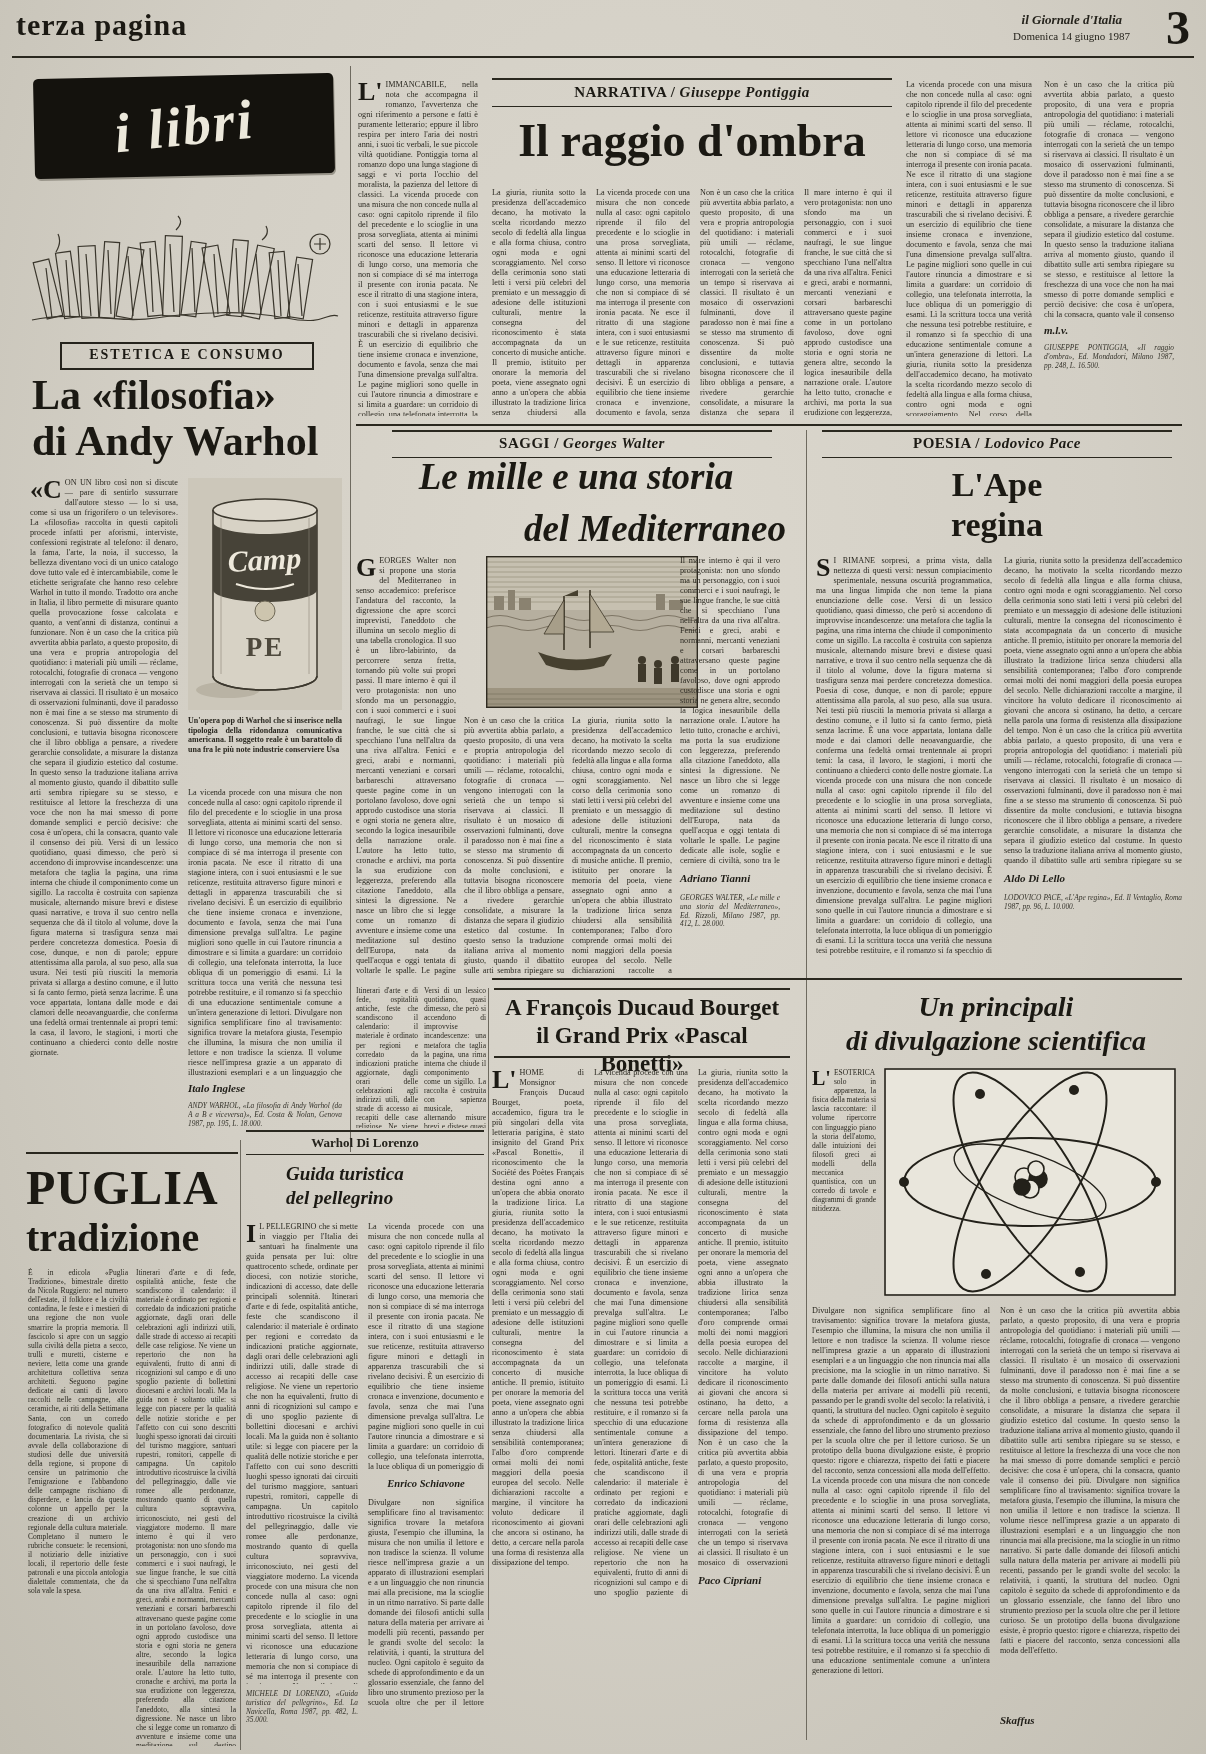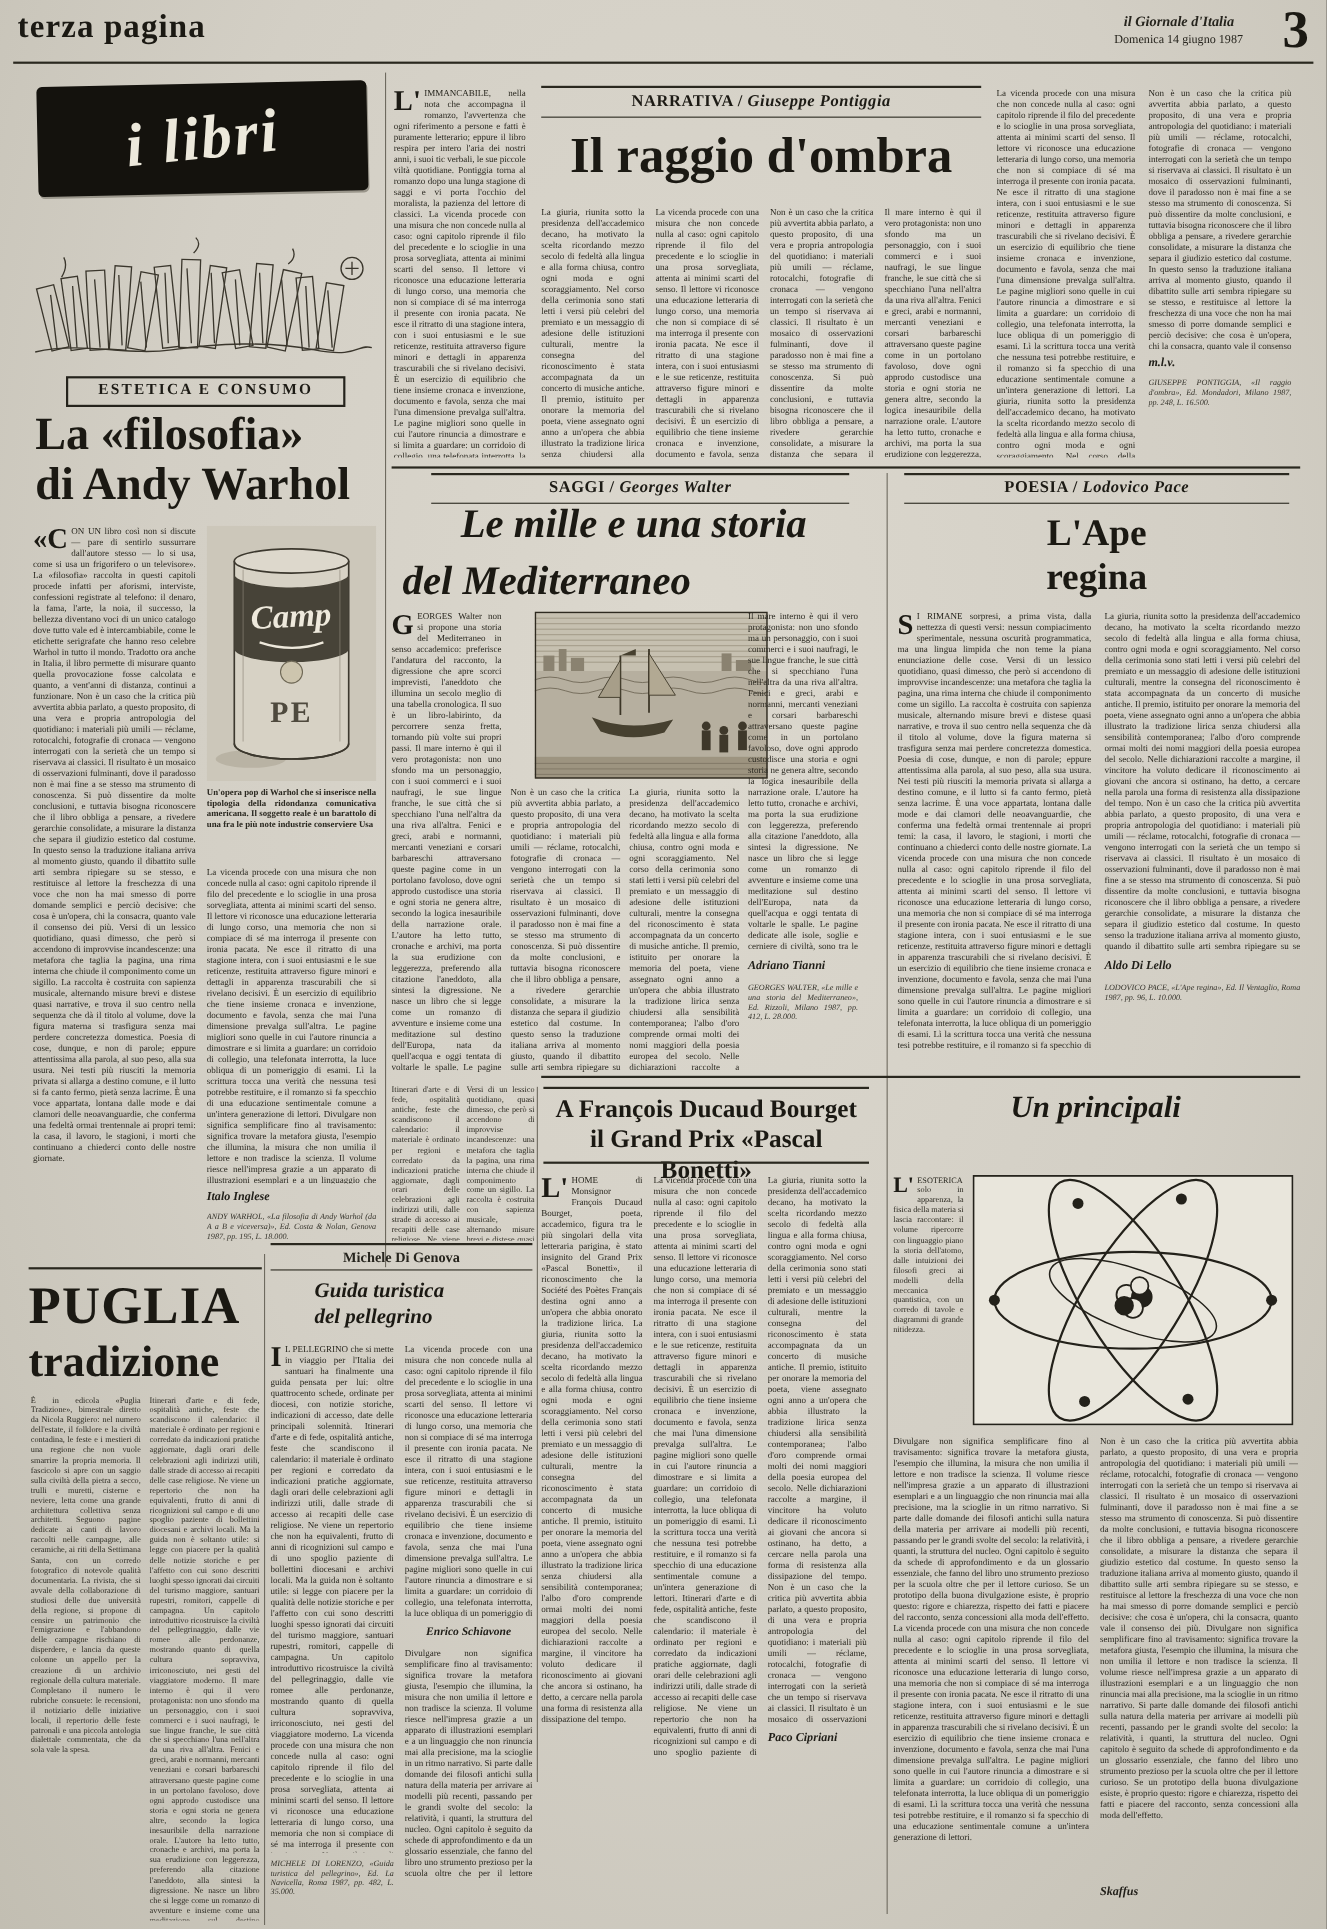--- a/index.html
+++ b/index.html
@@ -122,21 +122,21 @@
 
   <div class="a rule" style="left:356px;top:424px;width:826px;height:2px;"></div>
 
   <div class="a" style="left:356px;top:430px;width:446px;height:548px;">
     <div class="a rule" style="left:36px;top:0px;width:380px;height:2px;"></div>
     <div class="a kick" style="left:36px;top:3px;width:380px;">
       <span>SAGGI /</span> <span class="auth">Georges Walter</span>
     </div>
     <div class="a rule" style="left:36px;top:27px;width:380px;height:1px;"></div>
     <div class="a hl-i" style="left:10px;top:26px;width:420px;font-size:37px;line-height:1.12;text-align:center;">Le mille e una storia</div>
-    <div class="a hl-i" style="left:10px;top:78px;width:420px;font-size:37px;line-height:1.12;text-align:left;">del Mediterraneo</div>
+    <div class="a hl-i" style="left:10px;top:78px;width:420px;font-size:37px;line-height:1.12;text-align:right;">del Mediterraneo</div>
 
     <div class="a bt" style="left:0px;top:126px;width:100px;height:420px;">
       <span class="dc">G</span><span>EORGES Walter non si propone una storia del Mediterraneo in senso accademico: preferisce l'andatura del racconto, la digressione che apre scorci imprevisti, l'aneddoto che illumina un secolo meglio di una tabella cronologica. Il suo è un libro-labirinto, da percorrere senza fretta, tornando più volte sui propri passi.</span> <span>Il mare interno è qui il vero protagonista: non uno sfondo ma un personaggio, con i suoi commerci e i suoi naufragi, le sue lingue franche, le sue città che si specchiano l'una nell'altra da una riva all'altra. Fenici e greci, arabi e normanni, mercanti veneziani e corsari barbareschi attraversano queste pagine come in un portolano favoloso, dove ogni approdo custodisce una storia e ogni storia ne genera altre, secondo la logica inesauribile della narrazione orale. L'autore ha letto tutto, cronache e archivi, ma porta la sua erudizione con leggerezza, preferendo alla citazione l'aneddoto, alla sintesi la digressione. Ne nasce un libro che si legge come un romanzo di avventure e insieme come una meditazione sul destino dell'Europa, nata da quell'acqua e oggi tentata di voltarle le spalle. Le pagine dedicate alle isole, soglie e cerniere di civiltà, sono tra le più belle che sia dato leggere sull'argomento.</span> 
     </div>
 
     <svg class="a" style="left:130px;top:126px;" width="212" height="152" viewBox="0 0 212 152">
       <rect width="212" height="152" fill="#b6af9f"></rect>
       <rect width="212" height="54" fill="#c6c0b0"></rect>
       <g stroke="#978f7c" stroke-width="0.7">
         <path d="M0,6 h212 M0,11 h212 M0,16 h212 M0,21 h212 M0,26 h212 M0,31 h212 M0,36 h212 M0,41 h212 M0,46 h212"></path>
@@ -210,20 +210,21 @@
     <div class="a bt" style="left:0px;top:84px;width:92px;height:530px;">
       <span class="dc">L'</span><span>HOME di Monsignor François Ducaud Bourget, poeta, accademico, figura tra le più singolari della vita letteraria parigina, è stato insignito del Grand Prix «Pascal Bonetti», il riconoscimento che la Société des Poètes Français destina ogni anno a un'opera che abbia onorato la tradizione lirica.</span> <span>La giuria, riunita sotto la presidenza dell'accademico decano, ha motivato la scelta ricordando mezzo secolo di fedeltà alla lingua e alla forma chiusa, contro ogni moda e ogni scoraggiamento. Nel corso della cerimonia sono stati letti i versi più celebri del premiato e un messaggio di adesione delle istituzioni culturali, mentre la consegna del riconoscimento è stata accompagnata da un concerto di musiche antiche. Il premio, istituito per onorare la memoria del poeta, viene assegnato ogni anno a un'opera che abbia illustrato la tradizione lirica senza chiudersi alla sensibilità contemporanea; l'albo d'oro comprende ormai molti dei nomi maggiori della poesia europea del secolo. Nelle dichiarazioni raccolte a margine, il vincitore ha voluto dedicare il riconoscimento ai giovani che ancora si ostinano, ha detto, a cercare nella parola una forma di resistenza alla dissipazione del tempo.</span>
     </div>
     <div class="a bt" style="left:102px;top:84px;width:94px;height:530px;"><span>La vicenda procede con una misura che non concede nulla al caso: ogni capitolo riprende il filo del precedente e lo scioglie in una prosa sorvegliata, attenta ai minimi scarti del senso. Il lettore vi riconosce una educazione letteraria di lungo corso, una memoria che non si compiace di sé ma interroga il presente con ironia pacata. Ne esce il ritratto di una stagione intera, con i suoi entusiasmi e le sue reticenze, restituita attraverso figure minori e dettagli in apparenza trascurabili che si rivelano decisivi. È un esercizio di equilibrio che tiene insieme cronaca e invenzione, documento e favola, senza che mai l'una dimensione prevalga sull'altra. Le pagine migliori sono quelle in cui l'autore rinuncia a dimostrare e si limita a guardare: un corridoio di collegio, una telefonata interrotta, la luce obliqua di un pomeriggio di esami. Lì la scrittura tocca una verità che nessuna tesi potrebbe restituire, e il romanzo si fa specchio di una educazione sentimentale comune a un'intera generazione di lettori.</span> <span>Itinerari d'arte e di fede, ospitalità antiche, feste che scandiscono il calendario: il materiale è ordinato per regioni e corredato da indicazioni pratiche aggiornate, dagli orari delle celebrazioni agli indirizzi utili, dalle strade di accesso ai recapiti delle case religiose. Ne viene un repertorio che non ha equivalenti, frutto di anni di ricognizioni sul campo e di uno spoglio paziente di bollettini diocesani e archivi locali. Ma la guida non è soltanto utile: si legge con piacere per la qualità delle notizie storiche e per l'affetto con cui sono descritti luoghi spesso ignorati dai circuiti del turismo maggiore, santuari rupestri, romitori, cappelle di campagna. Un capitolo introduttivo ricostruisce la civiltà del pellegrinaggio, dalle vie romee alle perdonanze, mostrando quanto di quella cultura sopravviva, irriconosciuto, nei gesti del viaggiatore moderno.</span></div>
     <div class="a bt" style="left:206px;top:84px;width:90px;height:500px;"><span>La giuria, riunita sotto la presidenza dell'accademico decano, ha motivato la scelta ricordando mezzo secolo di fedeltà alla lingua e alla forma chiusa, contro ogni moda e ogni scoraggiamento. Nel corso della cerimonia sono stati letti i versi più celebri del premiato e un messaggio di adesione delle istituzioni culturali, mentre la consegna del riconoscimento è stata accompagnata da un concerto di musiche antiche. Il premio, istituito per onorare la memoria del poeta, viene assegnato ogni anno a un'opera che abbia illustrato la tradizione lirica senza chiudersi alla sensibilità contemporanea; l'albo d'oro comprende ormai molti dei nomi maggiori della poesia europea del secolo. Nelle dichiarazioni raccolte a margine, il vincitore ha voluto dedicare il riconoscimento ai giovani che ancora si ostinano, ha detto, a cercare nella parola una forma di resistenza alla dissipazione del tempo.</span> <span>Non è un caso che la critica più avvertita abbia parlato, a questo proposito, di una vera e propria antropologia del quotidiano: i materiali più umili — réclame, rotocalchi, fotografie di cronaca — vengono interrogati con la serietà che un tempo si riservava ai classici. Il risultato è un mosaico di osservazioni fulminanti, dove il paradosso non è mai fine a se stesso ma strumento di conoscenza. Si può dissentire da molte conclusioni, e tuttavia bisogna riconoscere che il libro obbliga a pensare, a rivedere gerarchie consolidate, a misurare la distanza che separa il giudizio estetico dal costume. In questo senso la traduzione italiana arriva al momento giusto, quando il dibattito sulle arti sembra ripiegare su se stesso, e restituisce al lettore la freschezza di una voce che non ha mai smesso di porre domande semplici e perciò decisive: che cosa è un'opera, chi la consacra, quanto vale il consenso dei più.</span></div>
     <div class="a by" style="left:206px;top:590px;width:90px;">Paco Cipriani</div>
   </div>
 
   <div class="a" style="left:810px;top:984px;width:372px;height:770px;">
     <div class="a hl-i" style="left:0px;top:6px;width:372px;font-size:28px;line-height:1.18;text-align:center;">Un principali</div>
+    <div class="a hl-i" style="left:0px;top:40px;width:372px;font-size:28px;line-height:1.18;text-align:center;">di divulgazione scientifica</div>
 
     <div class="a bt small" style="left:2px;top:84px;width:64px;height:228px;">
       <span class="dc" style="font-size:20px;line-height:18px;">L'</span><span>ESOTERICA solo in apparenza, la fisica della materia si lascia raccontare: il volume ripercorre con linguaggio piano la storia dell'atomo, dalle intuizioni dei filosofi greci ai modelli della meccanica quantistica, con un corredo di tavole e diagrammi di grande nitidezza.</span>
     </div>
 
     <svg class="a" style="left:74px;top:84px;" width="292" height="228" viewBox="0 0 292 228">
       <rect width="292" height="228" fill="#e9e6dc"></rect>
       <g fill="none" stroke="#23211a" stroke-width="2">
         <ellipse cx="146" cy="114" rx="126" ry="44"></ellipse>
         <ellipse cx="146" cy="114" rx="126" ry="44" transform="rotate(58 146 114)"></ellipse>
@@ -256,21 +257,21 @@
   <div class="a rule" style="left:26px;top:1152px;width:212px;height:2px;"></div>
   <div class="a" style="left:26px;top:1160px;width:212px;height:594px;">
     <div class="a hl" style="left:0px;top:0px;width:212px;font-size:48px;letter-spacing:1px;">PUGLIA</div>
     <div class="a hl" style="left:0px;top:54px;width:212px;font-size:40px;">tradizione</div>
     <div class="a bt small" style="left:2px;top:108px;width:100px;height:478px;"><span>È in edicola «Puglia Tradizione», bimestrale diretto da Nicola Ruggiero: nel numero dell'estate, il folklore e la civiltà contadina, le feste e i mestieri di una regione che non vuole smarrire la propria memoria.</span> <span>Il fascicolo si apre con un saggio sulla civiltà della pietra a secco, trulli e muretti, cisterne e neviere, letta come una grande architettura collettiva senza architetti. Seguono pagine dedicate ai canti di lavoro raccolti nelle campagne, alle ceramiche, ai riti della Settimana Santa, con un corredo fotografico di notevole qualità documentaria. La rivista, che si avvale della collaborazione di studiosi delle due università della regione, si propone di censire un patrimonio che l'emigrazione e l'abbandono delle campagne rischiano di disperdere, e lancia da queste colonne un appello per la creazione di un archivio regionale della cultura materiale. Completano il numero le rubriche consuete: le recensioni, il notiziario delle iniziative locali, il repertorio delle feste patronali e una piccola antologia dialettale commentata, che da sola vale la spesa.</span></div>
     <div class="a bt small" style="left:110px;top:108px;width:100px;height:478px;"><span>Itinerari d'arte e di fede, ospitalità antiche, feste che scandiscono il calendario: il materiale è ordinato per regioni e corredato da indicazioni pratiche aggiornate, dagli orari delle celebrazioni agli indirizzi utili, dalle strade di accesso ai recapiti delle case religiose. Ne viene un repertorio che non ha equivalenti, frutto di anni di ricognizioni sul campo e di uno spoglio paziente di bollettini diocesani e archivi locali. Ma la guida non è soltanto utile: si legge con piacere per la qualità delle notizie storiche e per l'affetto con cui sono descritti luoghi spesso ignorati dai circuiti del turismo maggiore, santuari rupestri, romitori, cappelle di campagna. Un capitolo introduttivo ricostruisce la civiltà del pellegrinaggio, dalle vie romee alle perdonanze, mostrando quanto di quella cultura sopravviva, irriconosciuto, nei gesti del viaggiatore moderno.</span> <span>Il mare interno è qui il vero protagonista: non uno sfondo ma un personaggio, con i suoi commerci e i suoi naufragi, le sue lingue franche, le sue città che si specchiano l'una nell'altra da una riva all'altra. Fenici e greci, arabi e normanni, mercanti veneziani e corsari barbareschi attraversano queste pagine come in un portolano favoloso, dove ogni approdo custodisce una storia e ogni storia ne genera altre, secondo la logica inesauribile della narrazione orale. L'autore ha letto tutto, cronache e archivi, ma porta la sua erudizione con leggerezza, preferendo alla citazione l'aneddoto, alla sintesi la digressione. Ne nasce un libro che si legge come un romanzo di avventure e insieme come una meditazione sul destino dell'Europa, nata da quell'acqua e oggi tentata di voltarle le spalle. Le pagine dedicate alle isole, soglie e cerniere di civiltà, sono tra le più belle che sia dato leggere sull'argomento.</span></div>
   </div>
 
   <div class="a" style="left:246px;top:1130px;width:238px;height:624px;">
     <div class="a rule" style="left:0px;top:0px;width:238px;height:2px;"></div>
-    <div class="a" style="left:0px;top:5px;width:238px;text-align:center;font-weight:bold;font-size:13px;">Michele Di Genova</div>
+    <div class="a" style="left:0px;top:5px;width:238px;text-align:center;font-weight:bold;font-size:13px;">Warhol Di Lorenzo</div>
     <div class="a rule" style="left:0px;top:24px;width:238px;height:1px;"></div>
     <div class="a hl-i" style="left:40px;top:32px;width:198px;font-size:19px;line-height:1.25;">Guida turistica</div>
     <div class="a hl-i" style="left:40px;top:56px;width:198px;font-size:19px;line-height:1.25;">del pellegrino</div>
 
     <div class="a bt" style="left:0px;top:92px;width:112px;height:462px;">
       <span class="dc">I</span><span>L PELLEGRINO che si mette in viaggio per l'Italia dei santuari ha finalmente una guida pensata per lui: oltre quattrocento schede, ordinate per diocesi, con notizie storiche, indicazioni di accesso, date delle principali solennità.</span> <span>Itinerari d'arte e di fede, ospitalità antiche, feste che scandiscono il calendario: il materiale è ordinato per regioni e corredato da indicazioni pratiche aggiornate, dagli orari delle celebrazioni agli indirizzi utili, dalle strade di accesso ai recapiti delle case religiose. Ne viene un repertorio che non ha equivalenti, frutto di anni di ricognizioni sul campo e di uno spoglio paziente di bollettini diocesani e archivi locali. Ma la guida non è soltanto utile: si legge con piacere per la qualità delle notizie storiche e per l'affetto con cui sono descritti luoghi spesso ignorati dai circuiti del turismo maggiore, santuari rupestri, romitori, cappelle di campagna. Un capitolo introduttivo ricostruisce la civiltà del pellegrinaggio, dalle vie romee alle perdonanze, mostrando quanto di quella cultura sopravviva, irriconosciuto, nei gesti del viaggiatore moderno.</span> <span>La vicenda procede con una misura che non concede nulla al caso: ogni capitolo riprende il filo del precedente e lo scioglie in una prosa sorvegliata, attenta ai minimi scarti del senso. Il lettore vi riconosce una educazione letteraria di lungo corso, una memoria che non si compiace di sé ma interroga il presente con ironia pacata. Ne esce il ritratto di una stagione intera, con i suoi entusiasmi e le sue reticenze, restituita attraverso figure minori e dettagli in apparenza trascurabili che si rivelano decisivi. È un esercizio di equilibrio che tiene insieme cronaca e invenzione, documento e favola, senza che mai l'una dimensione prevalga sull'altra. Le pagine migliori sono quelle in cui l'autore rinuncia a dimostrare e si limita a guardare: un corridoio di collegio, una telefonata interrotta, la luce obliqua di un pomeriggio di esami. Lì la scrittura tocca una verità che nessuna tesi potrebbe restituire, e il romanzo si fa specchio di una educazione sentimentale comune a un'intera generazione di lettori.</span>
     </div>
     <div class="a bt" style="left:122px;top:92px;width:116px;height:250px;"><span>La vicenda procede con una misura che non concede nulla al caso: ogni capitolo riprende il filo del precedente e lo scioglie in una prosa sorvegliata, attenta ai minimi scarti del senso. Il lettore vi riconosce una educazione letteraria di lungo corso, una memoria che non si compiace di sé ma interroga il presente con ironia pacata. Ne esce il ritratto di una stagione intera, con i suoi entusiasmi e le sue reticenze, restituita attraverso figure minori e dettagli in apparenza trascurabili che si rivelano decisivi. È un esercizio di equilibrio che tiene insieme cronaca e invenzione, documento e favola, senza che mai l'una dimensione prevalga sull'altra. Le pagine migliori sono quelle in cui l'autore rinuncia a dimostrare e si limita a guardare: un corridoio di collegio, una telefonata interrotta, la luce obliqua di un pomeriggio di esami. Lì la scrittura tocca una verità che nessuna tesi potrebbe restituire, e il romanzo si fa specchio di una educazione sentimentale comune a un'intera generazione di lettori.</span> </div>
     <div class="a byc" style="left:122px;top:348px;width:116px;">Enrico Schiavone</div>
     <div class="a bt" style="left:122px;top:368px;width:116px;height:210px;"><span>Divulgare non significa semplificare fino al travisamento: significa trovare la metafora giusta, l'esempio che illumina, la misura che non umilia il lettore e non tradisce la scienza. Il volume riesce nell'impresa grazie a un apparato di illustrazioni esemplari e a un linguaggio che non rinuncia mai alla precisione, ma la scioglie in un ritmo narrativo. Si parte dalle domande dei filosofi antichi sulla natura della materia per arrivare ai modelli più recenti, passando per le grandi svolte del secolo: la relatività, i quanti, la struttura del nucleo. Ogni capitolo è seguito da schede di approfondimento e da un glossario essenziale, che fanno del libro uno strumento prezioso per la scuola oltre che per il lettore curioso. Se un prototipo della buona divulgazione esiste, è proprio questo: rigore e chiarezza, rispetto dei fatti e piacere del racconto, senza concessioni alla moda dell'effetto.</span> </div>

